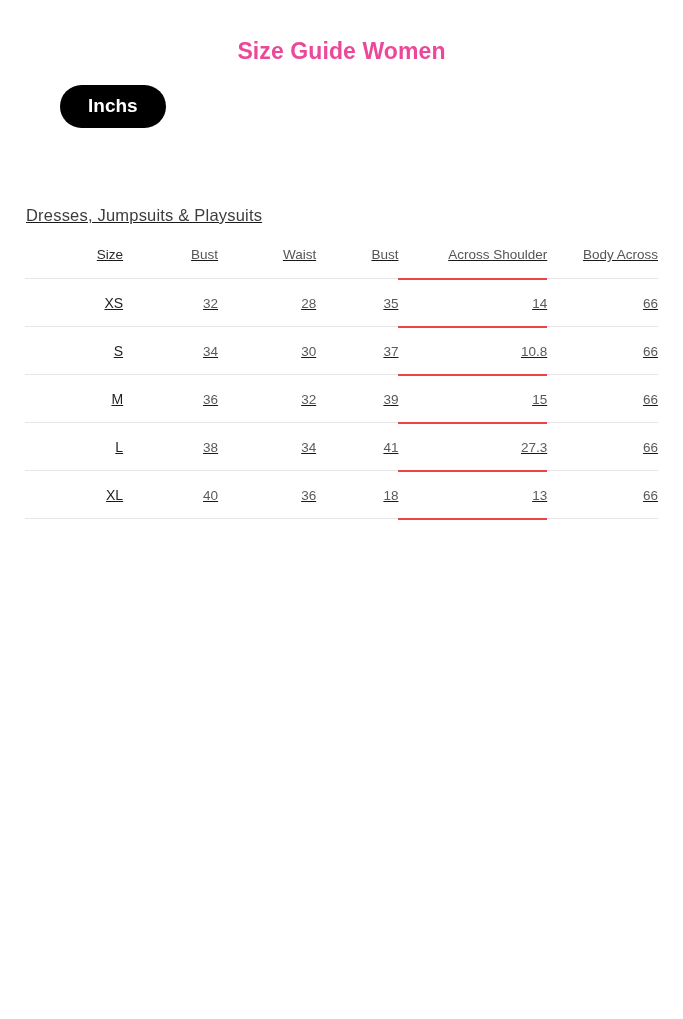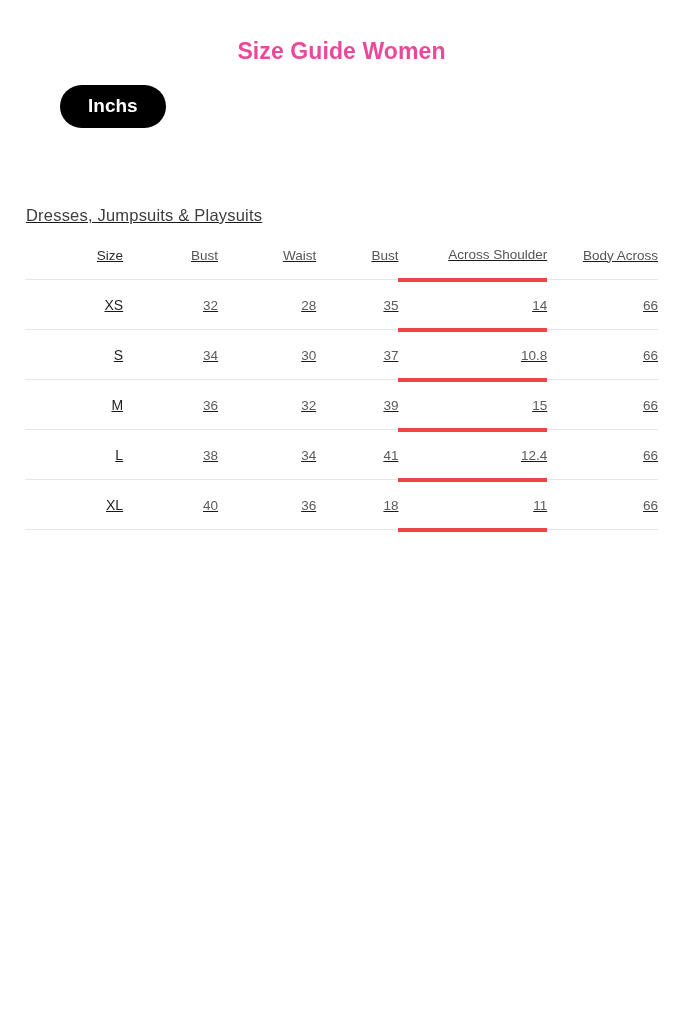--- a/index.html
+++ b/index.html
@@ -101,21 +101,21 @@
   table.size-table td.col-4 {
     padding-left: 4px;
   }
   table.size-table th.col-5,
   table.size-table td.col-5 {
     padding-left: 15px;
   }
   
   table.size-table td.col-4,
   table.size-table th.col-4 {
-    border-bottom: 4px solid #ef4444;
+    border-bottom: 2px solid #ef4444;
   }
 </style>
 </head>
 <body>
 
 <h1 class="page-title">Size Guide Women</h1>
 
 <div class="unit-toggle-row">
   <span class="unit-pill">Inchs</span>
 </div>
@@ -165,26 +165,26 @@
         <td class="col-2">32</td>
         <td class="col-3">39</td>
         <td class="col-4">15</td>
         <td class="col-5">66</td>
       </tr>
       <tr>
         <td class="col-0">L</td>
         <td class="col-1">38</td>
         <td class="col-2">34</td>
         <td class="col-3">41</td>
-        <td class="col-4">12.4</td>
+        <td class="col-4">27.3</td>
         <td class="col-5">66</td>
       </tr>
       <tr>
         <td class="col-0">XL</td>
         <td class="col-1">40</td>
         <td class="col-2">36</td>
         <td class="col-3">18</td>
-        <td class="col-4">11</td>
+        <td class="col-4">13</td>
         <td class="col-5">66</td>
       </tr>
     </tbody>
   </table>
 </div>
 
 </body></html>

